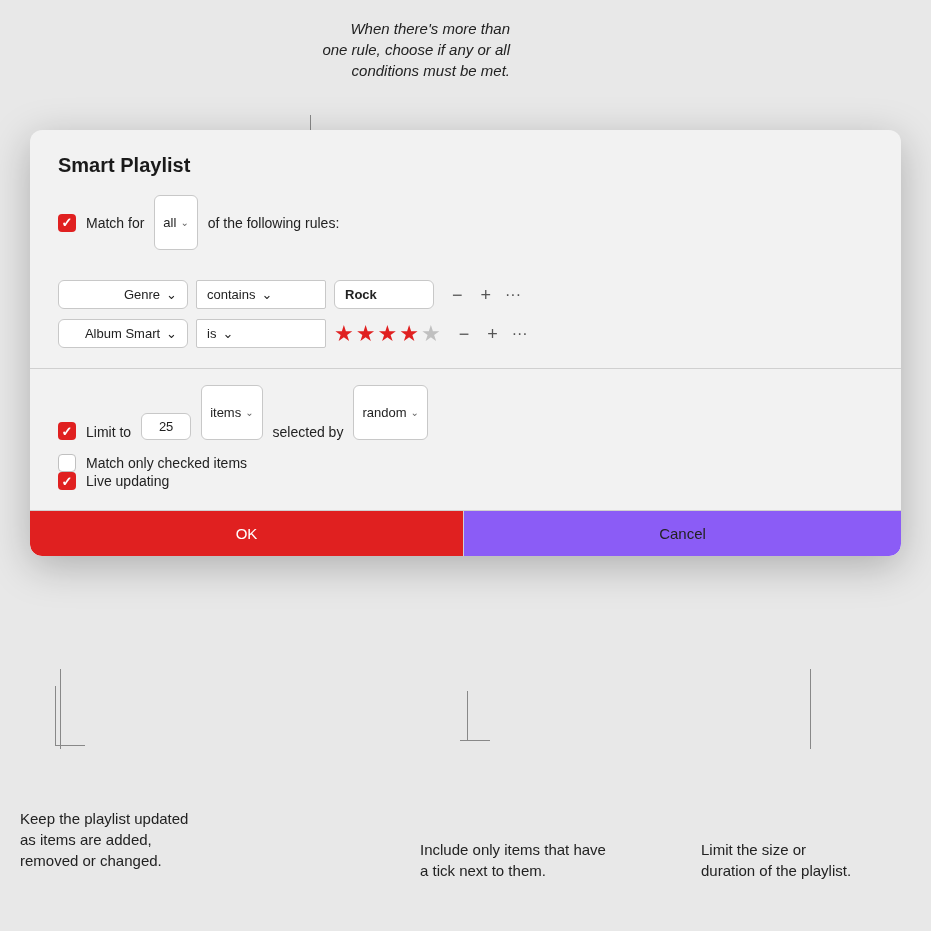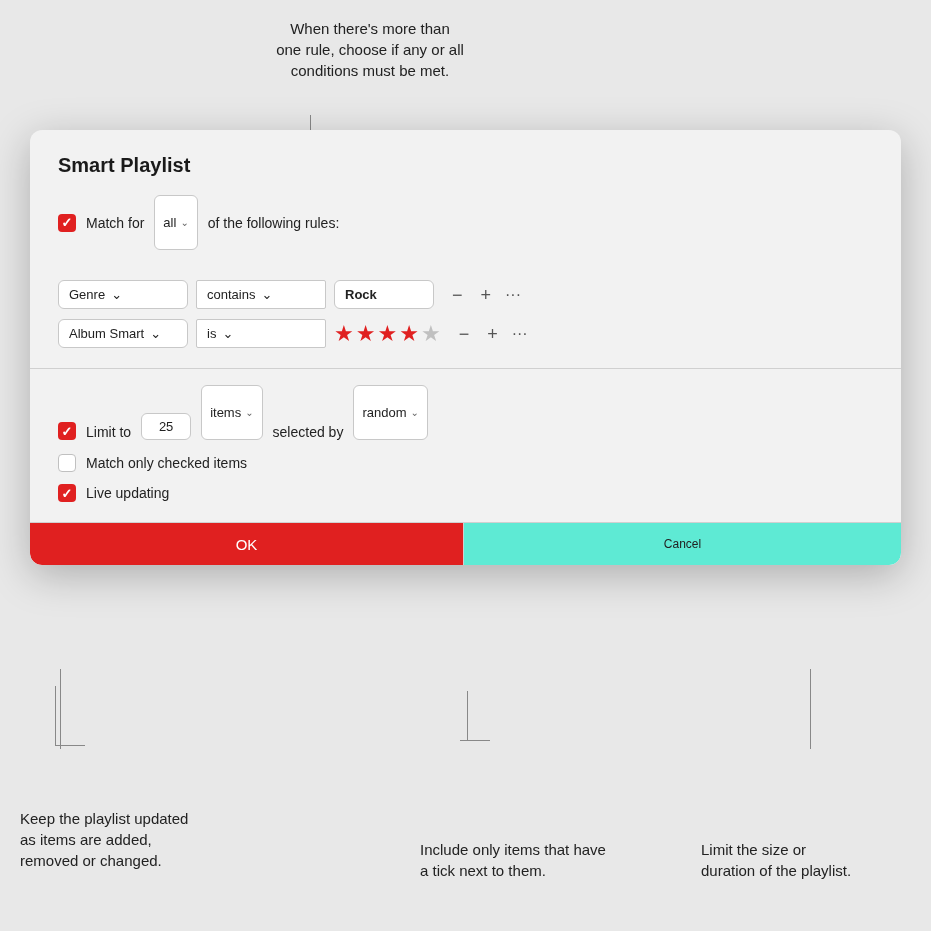--- a/index.html
+++ b/index.html
@@ -26,21 +26,22 @@
     .annotation-line {
       position: absolute;
       background: #555;
     }
 
     
     .top-annotation {
       top: 18px;
       left: 230px;
       width: 280px;
-      text-align: center;
+      text-align: right;
+      font-style: italic;
     }
 
     
     .bottom-left-annotation {
       bottom: 60px;
       left: 20px;
       width: 210px;
       text-align: left;
     }
 
@@ -169,20 +170,21 @@
       border: 1px solid #c8c8c8;
       border-radius: 6px;
       padding: 6px 10px;
       font-size: 13px;
       display: flex;
       align-items: center;
       gap: 6px;
       min-width: 130px;
       color: #222;
       cursor: pointer;
+      justify-content: flex-end;
     }
 
     .rule-condition {
       background: white;
       border: 1px solid #c8c8c8;
       border-radius: 2px;
       padding: 6px 10px;
       font-size: 13px;
       display: flex;
       align-items: center;
@@ -265,21 +267,20 @@
       width: 50px;
       text-align: center;
       color: #222;
     }
 
     
     .check-row {
       display: flex;
       align-items: center;
       gap: 10px;
-      margin-bottom: 12px;
     }
 
     
     .live-row {
       display: flex;
       align-items: center;
       gap: 10px;
       margin-bottom: 20px;
     }
 
@@ -298,25 +299,25 @@
       border: none;
       font-size: 15px;
       font-weight: 500;
       padding: 12px;
       cursor: pointer;
       border-bottom-left-radius: 12px;
     }
 
     .btn-cancel {
       flex: 1;
-      background: #5eead4;
+      background: #8b5cf6;
       color: #222;
       border: none;
       border-left: 1px solid #d0d0d0;
-      font-size: 12px;
+      font-size: 15px;
       font-weight: 400;
       padding: 14px;
       cursor: pointer;
       border-bottom-right-radius: 12px;
     }
   </style>
 </head>
 <body>
 
 <div class="annotation-text top-annotation" style="white-space: pre-line;">When there's more than

